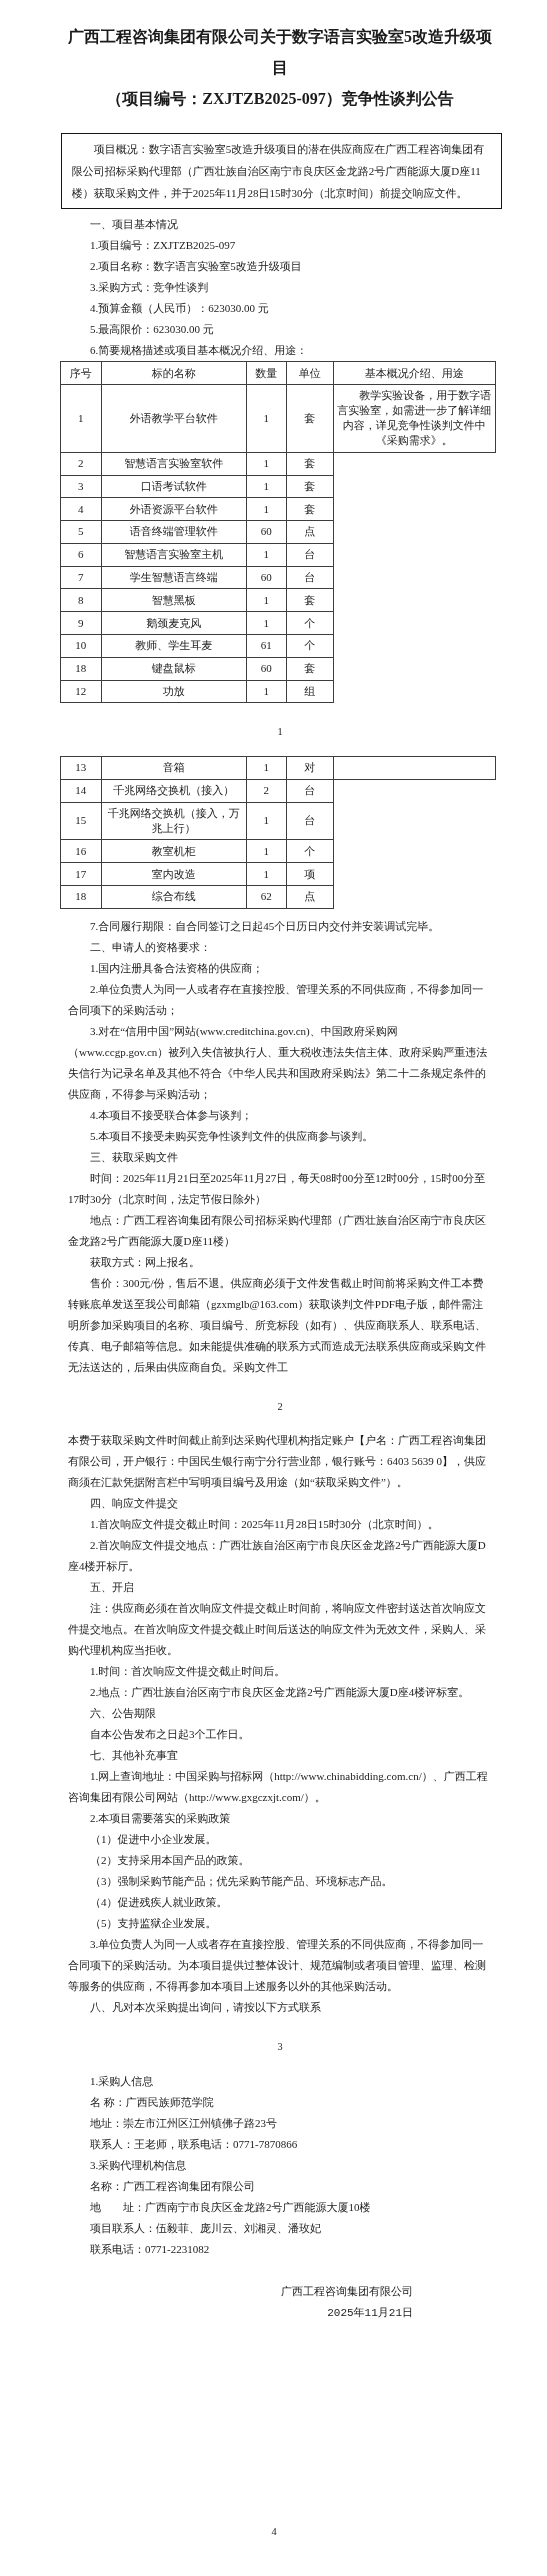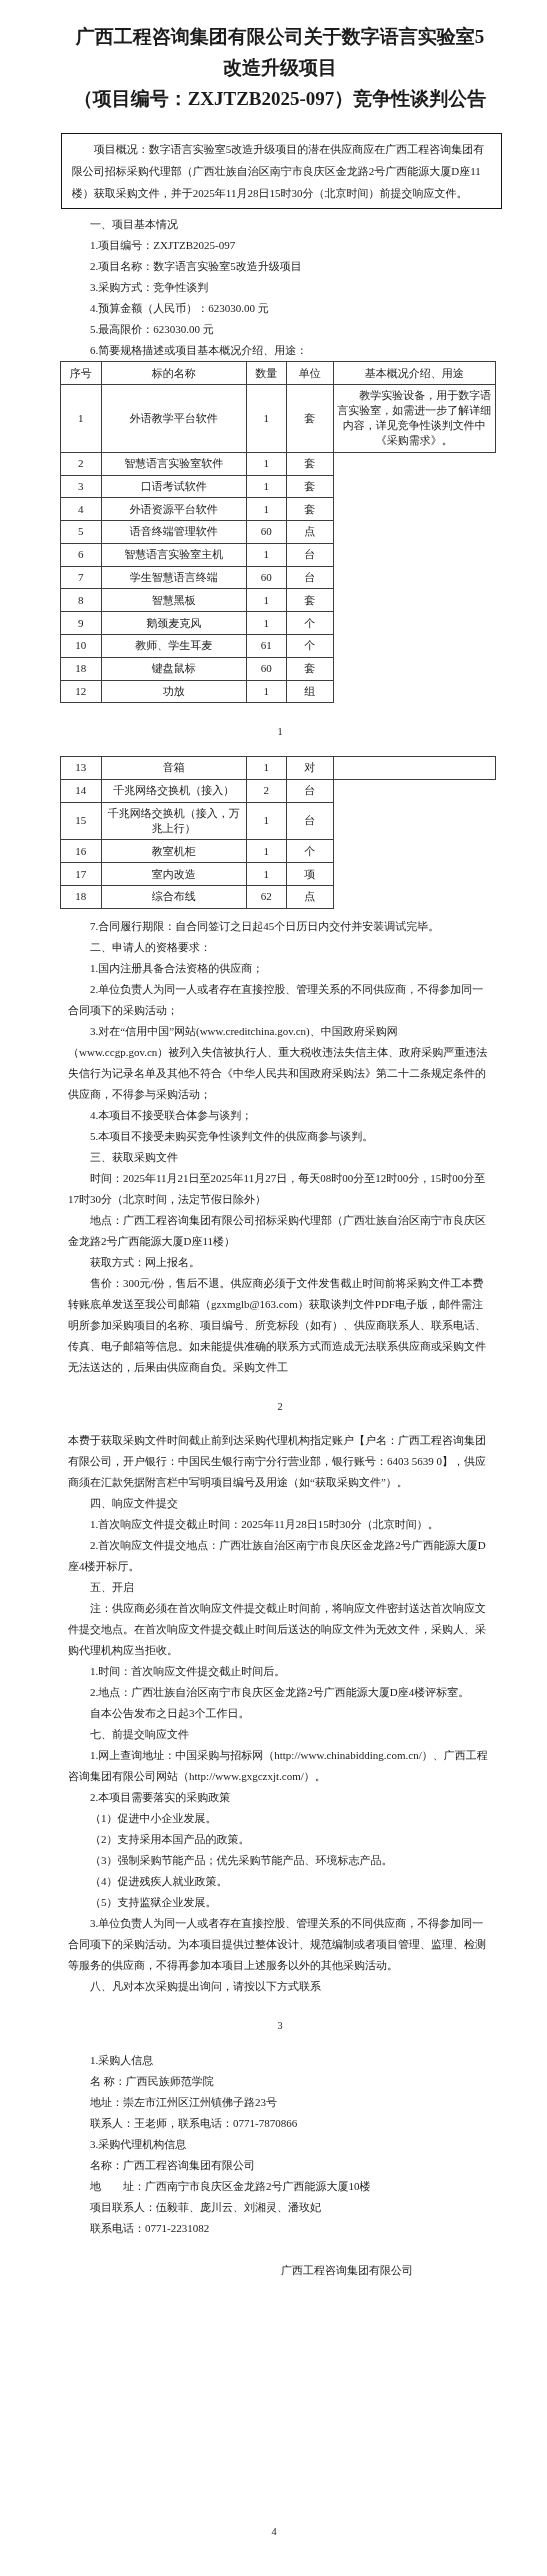--- a/index.html
+++ b/index.html
@@ -10,21 +10,21 @@
     background:#ffffff;
     color:#1b1b1b;
     font-family:"Liberation Serif","DejaVu Serif",serif;
     font-size:11px;
     overflow:hidden;
   }
   .content { padding:20.5px 56px 0 68px; }
   p { margin:0; line-height:21px; }
   .indent { text-indent:2em; }
   .title-line {
-    text-align:center; font-weight:bold; font-size:19px; line-height:31px;
+    text-align:center; font-weight:bold; font-size:16px; line-height:31px;
   }
   .overview-box {
     border:1.4px solid #151515;
     margin:19px -9.6px 5.5px -6.8px;
     padding:4.1px 9.6px;
   }
   .overview-box p { line-height:22px; }
   table.items {
     border-collapse:collapse;
     width:434px;
@@ -300,24 +300,25 @@
         <p class="indent">2.首次响应文件提交地点：广西壮族自治区南宁市良庆区金龙路2号广西能源大厦D座4楼开标厅。</p>
 
         <p class="indent">五、开启</p>
 
         <p class="indent">注：供应商必须在首次响应文件提交截止时间前，将响应文件密封送达首次响应文件提交地点。在首次响应文件提交截止时间后送达的响应文件为无效文件，采购人、采购代理机构应当拒收。</p>
 
         <p class="indent">1.时间：首次响应文件提交截止时间后。</p>
 
         <p class="indent">2.地点：广西壮族自治区南宁市良庆区金龙路2号广西能源大厦D座4楼评标室。</p>
 
+        <p class="indent">六、公告期限</p>
 
         <p class="indent">自本公告发布之日起3个工作日。</p>
 
-        <p class="indent">七、前提交响应文件</p>
+        <p class="indent">七、其他补充事宜</p>
 
         <p class="indent">1.网上查询地址：中国采购与招标网（http://www.chinabidding.com.cn/）、广西工程咨询集团有限公司网站（http://www.gxgczxjt.com/）。</p>
 
         <p class="indent">2.本项目需要落实的采购政策</p>
 
         <p class="indent">（1）促进中小企业发展。</p>
 
         <p class="indent">（2）支持采用本国产品的政策。</p>
 
         <p class="indent">（3）强制采购节能产品；优先采购节能产品、环境标志产品。</p>
@@ -349,19 +350,20 @@
 
         <p class="indent">地　　址：广西南宁市良庆区金龙路2号广西能源大厦10楼</p>
 
         <p class="indent">项目联系人：伍毅菲、庞川云、刘湘灵、潘玫妃</p>
 
         <p class="indent">联系电话：0771-2231082</p>
       </div>
 
     <div class="signature">
       <p>广西工程咨询集团有限公司</p>
+      <p>2025年11月21日</p>
     </div>
 
   </div>
 
   <div class="page-num-4">4</div>
 </div>
 
 
 </body></html>

